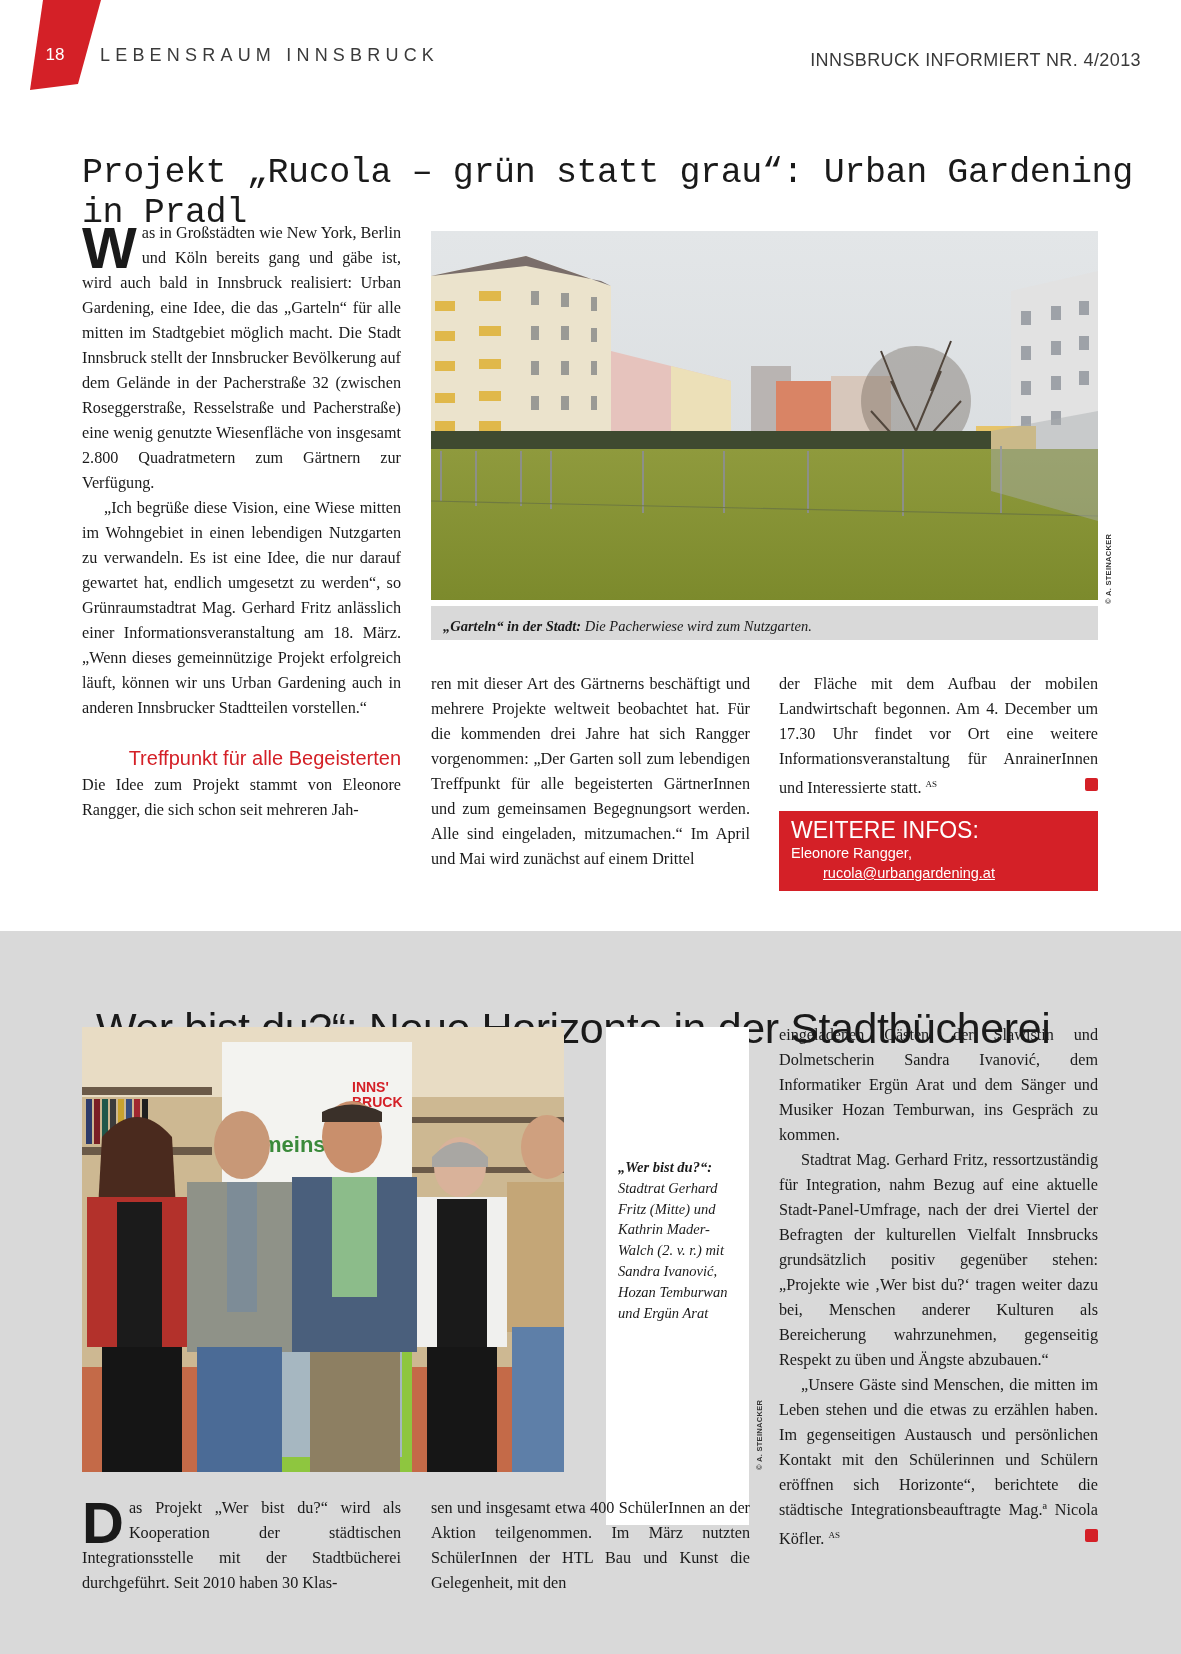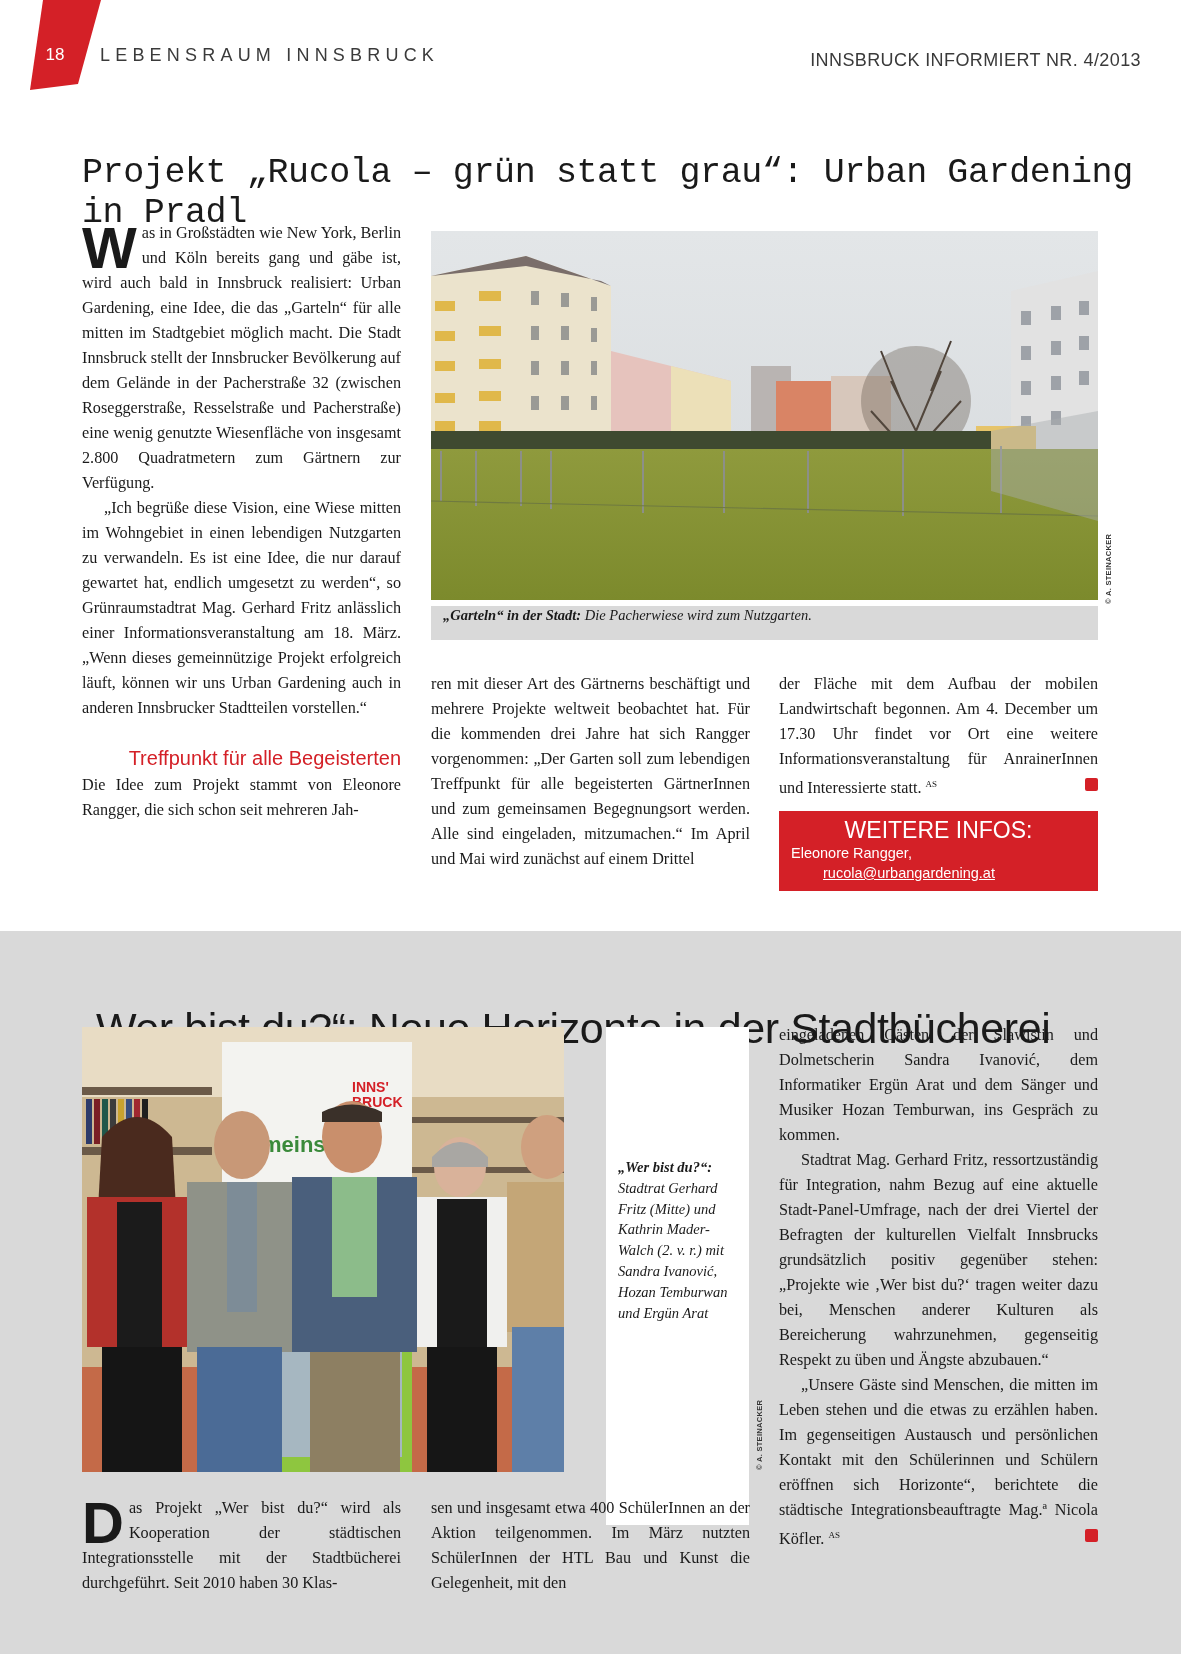--- a/index.html
+++ b/index.html
@@ -22,26 +22,26 @@
   .col p { margin: 0; }
   .col p.indent { text-indent: 22px; }
   .dropcap { float: left; font-family: "Liberation Sans", sans-serif; font-weight: bold; font-size: 58px; line-height: 46px; margin: 4px 5px 0 0; color: #1a1a1a; }
   .subhead { font-family: "Liberation Sans", sans-serif; color: #d42027; font-size: 20px; line-height: 26px; margin: 24px 0 2px 0; text-align: right; }
   .end-mark { display: inline-block; width: 13px; height: 13px; background: #d42027; border-radius: 2px; float: right; margin-top: 6px; }
   .author-tag { font-size: 9px; vertical-align: super; }
 
   
   .photo1 { position: absolute; left: 431px; top: 231px; width: 667px; height: 369px; overflow: hidden; background: #dfe3e6; }
   .photo-credit { position: absolute; font-family: "Liberation Sans", sans-serif; font-size: 7.5px; font-weight: bold; color: #333; letter-spacing: 0.3px; transform: rotate(-90deg); transform-origin: left top; white-space: nowrap; }
-  .caption1 { position: absolute; left: 431px; top: 606px; width: 667px; height: 34px; background: #d9d9d9; padding: 1px 12px; font-style: italic; font-size: 14.5px; }
+  .caption1 { position: absolute; left: 431px; top: 606px; width: 667px; height: 34px; background: #d9d9d9; padding: 12px 12px; font-style: italic; font-size: 14.5px; }
   .caption1 b { font-weight: bold; }
 
   
   .info-box { position: absolute; left: 779px; top: 811px; width: 319px; height: 80px; background: #d42027; padding: 6px 12px; color: #fff; font-family: "Liberation Sans", sans-serif; }
-  .info-title { font-size: 23px; line-height: 26px; font-weight: normal; text-align: center; }
+  .info-title { font-size: 23px; line-height: 26px; font-weight: normal; }
   .info-line { font-size: 14.5px; line-height: 20px; }
   .info-link { font-size: 14.5px; line-height: 20px; text-decoration: underline; color: #fff; margin-left: 32px; }
 
   
   .gray-band { position: absolute; left: 0; top: 931px; width: 1181px; height: 723px; background: #d9d9d9; }
   .photo2 { position: absolute; left: 82px; top: 1027px; width: 482px; height: 445px; overflow: hidden; background: #d8c8a8; }
   .caption2-box { position: absolute; left: 606px; top: 1027px; width: 143px; height: 498px; background: #ffffff; padding: 130px 10px 0 12px; font-style: italic; font-size: 14.5px; line-height: 20.8px; }
   .caption2-box b { font-weight: bold; }
 </style>
 </head>

